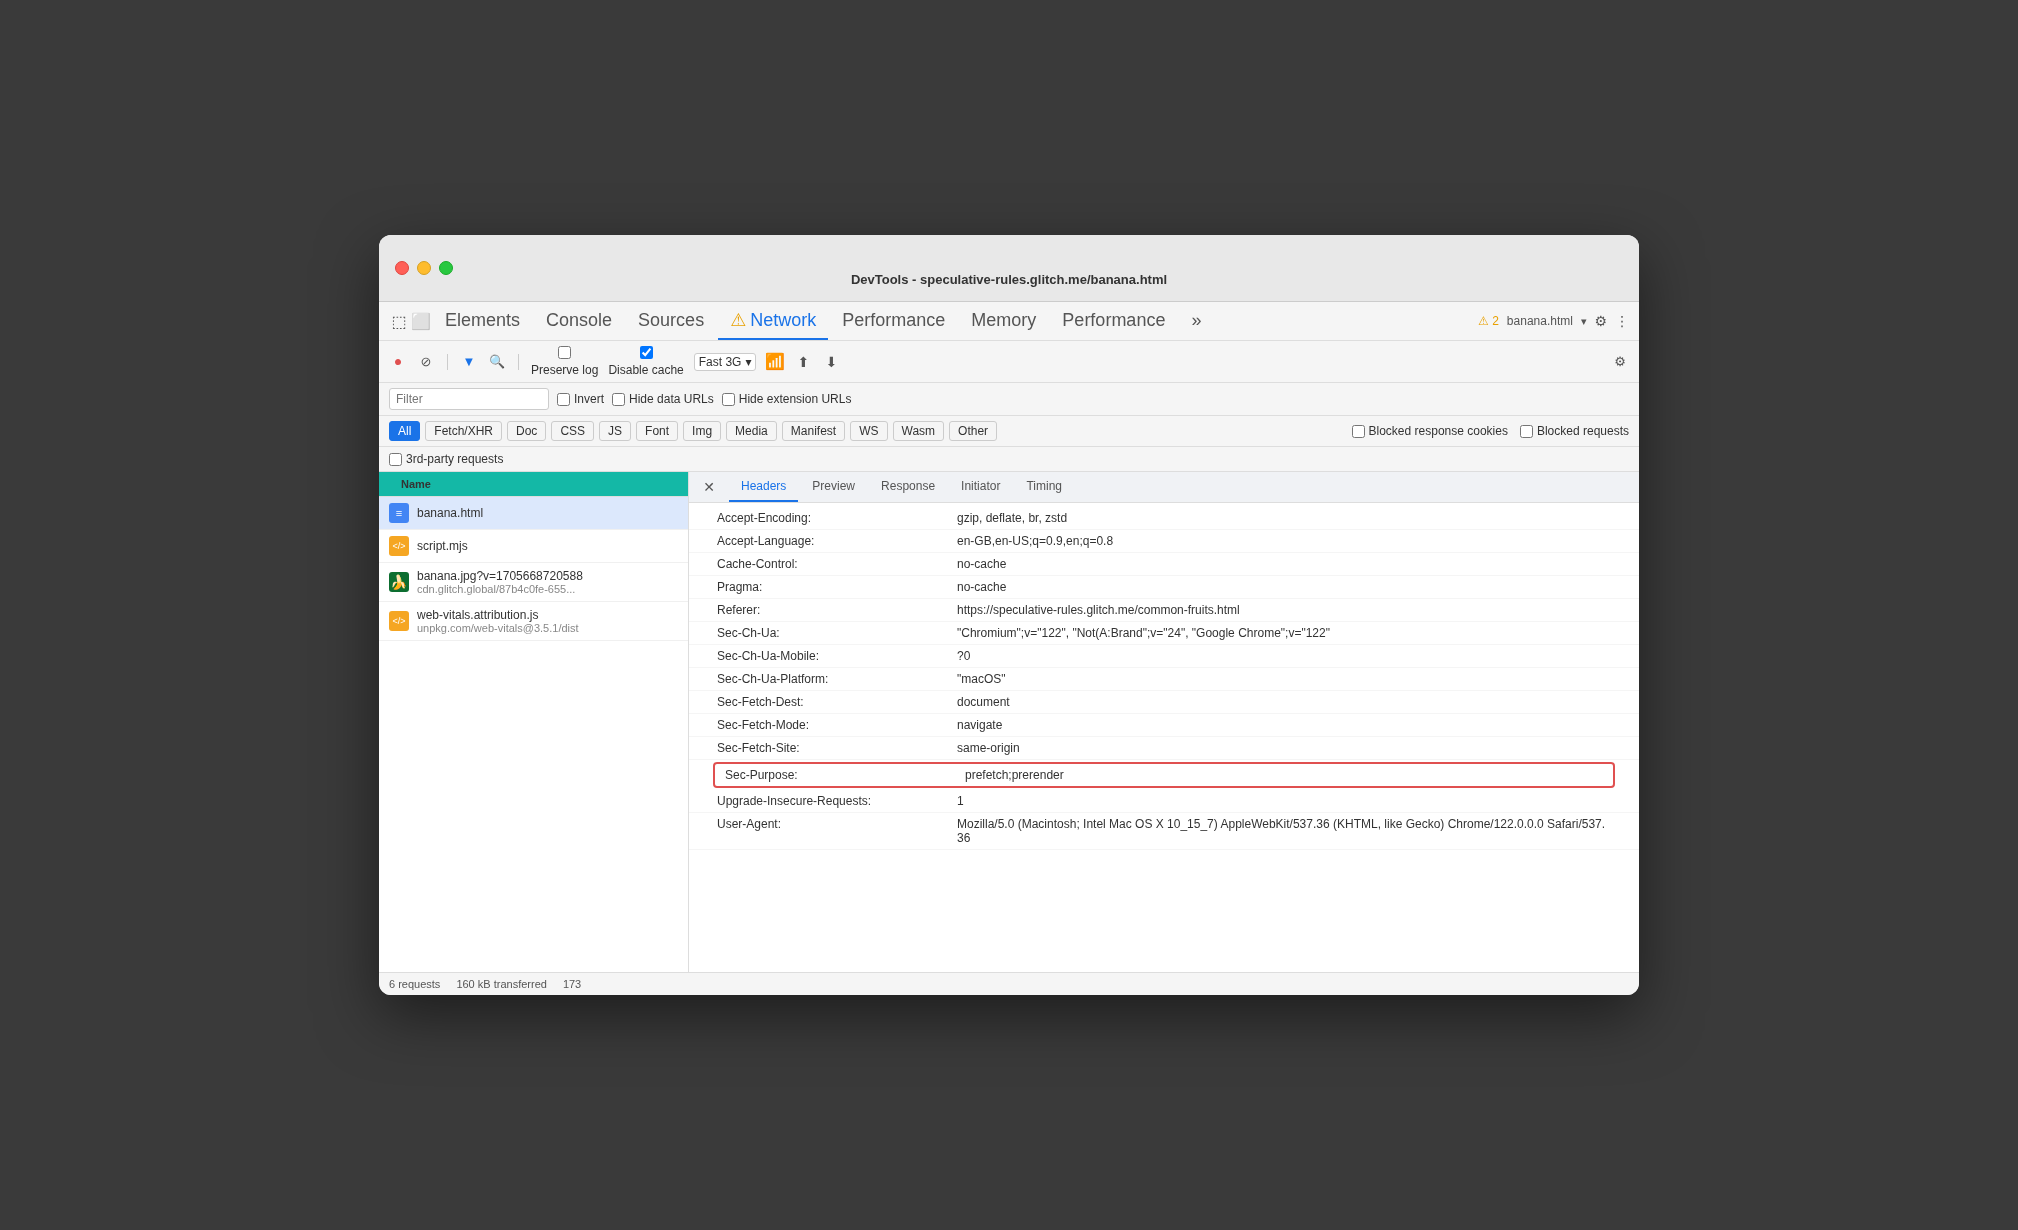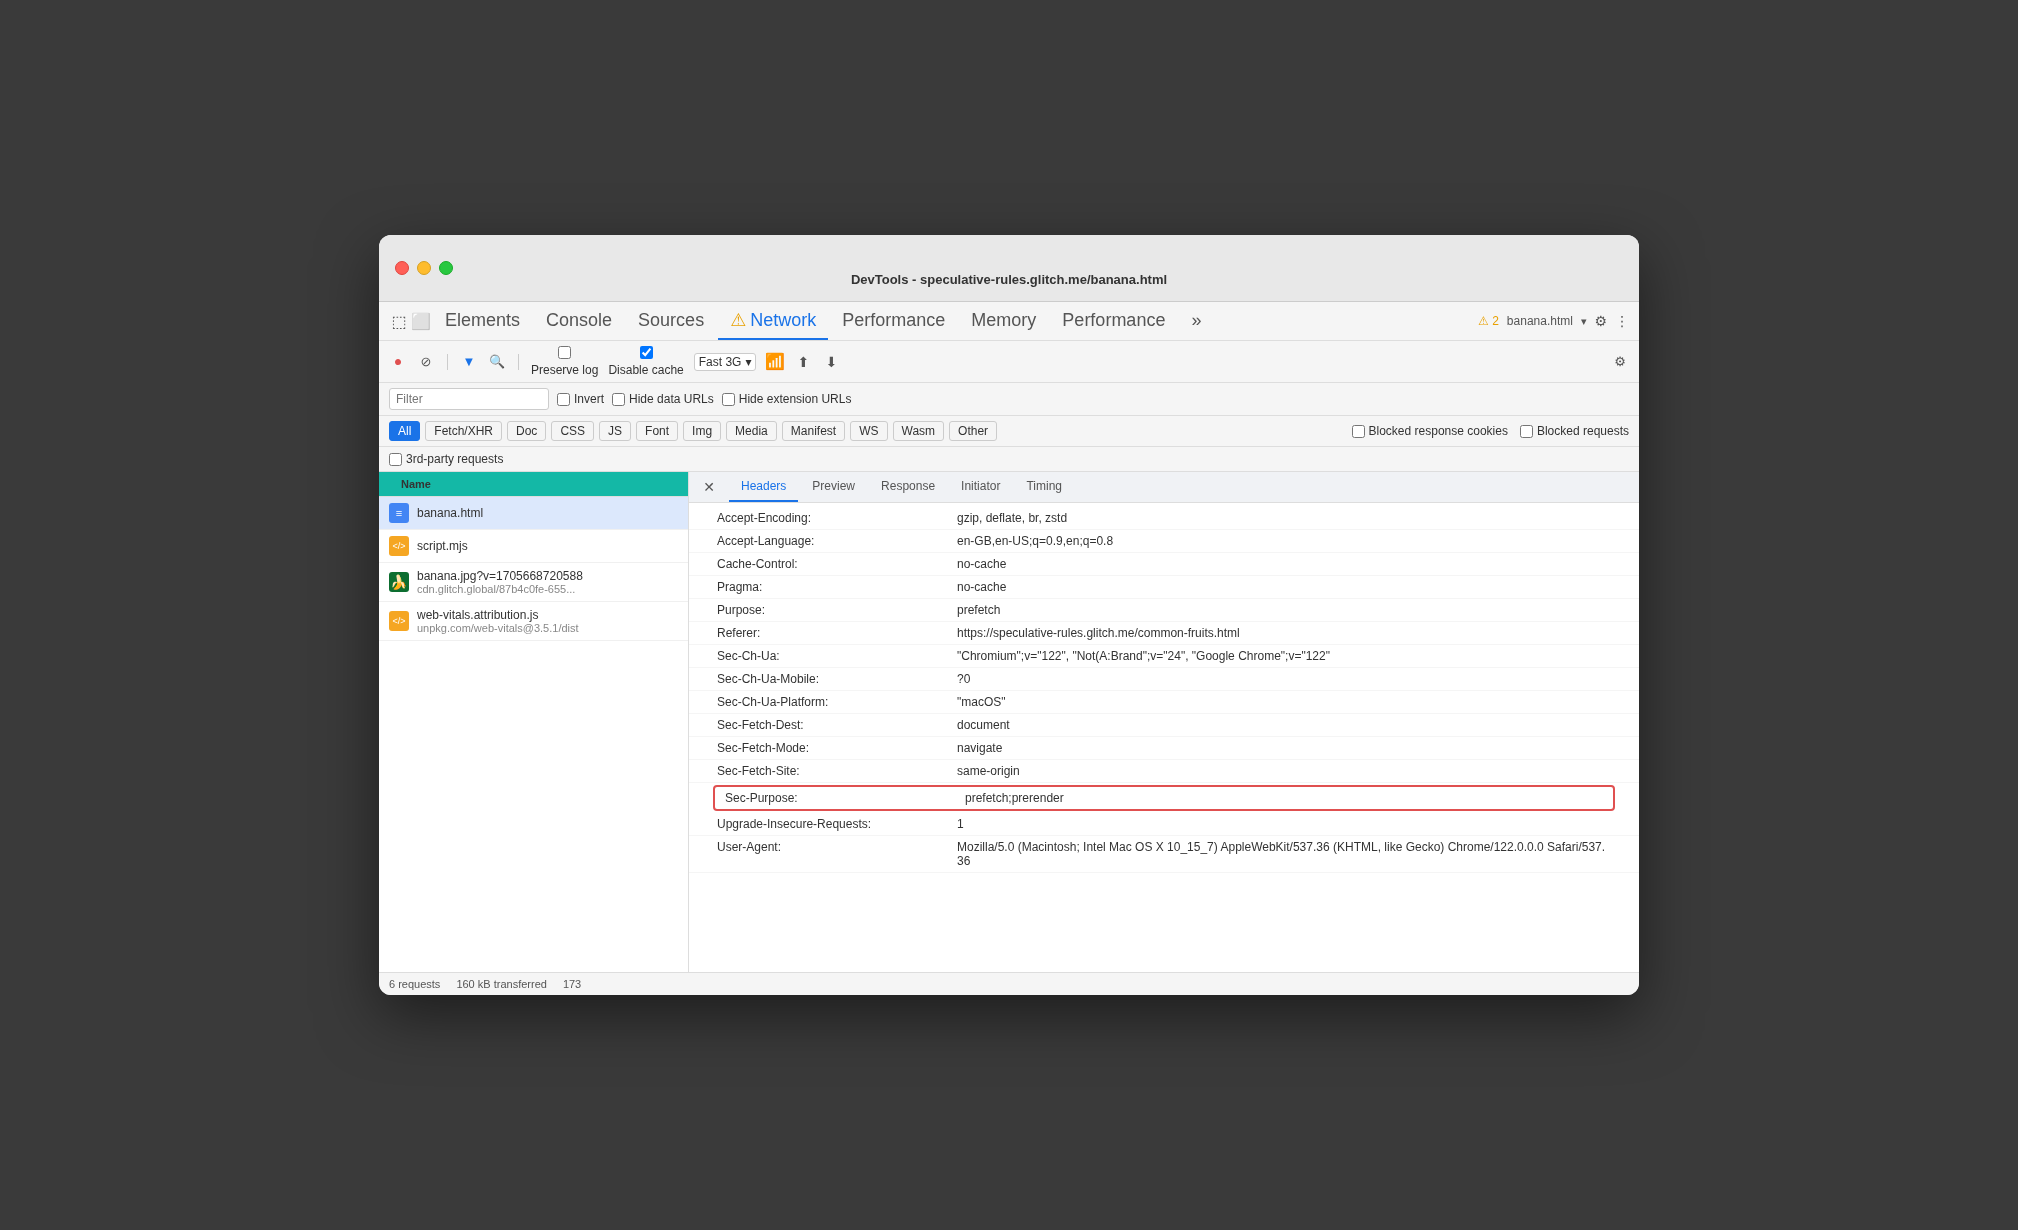--- a/index.html
+++ b/index.html
@@ -502,24 +502,20 @@
         </div>
         <div class="header-row">
           <span class="header-name">Cache-Control:</span>
           <span class="header-value">no-cache</span>
         </div>
         <div class="header-row">
           <span class="header-name">Pragma:</span>
           <span class="header-value">no-cache</span>
         </div>
         <div class="header-row">
-          <span class="header-name">Purpose:</span>
-          <span class="header-value">prefetch</span>
-        </div>
-        <div class="header-row">
           <span class="header-name">Referer:</span>
           <span class="header-value">https://speculative-rules.glitch.me/common-fruits.html</span>
         </div>
         <div class="header-row">
           <span class="header-name">Sec-Ch-Ua:</span>
           <span class="header-value">"Chromium";v="122", "Not(A:Brand";v="24", "Google Chrome";v="122"</span>
         </div>
         <div class="header-row">
           <span class="header-name">Sec-Ch-Ua-Mobile:</span>
           <span class="header-value">?0</span>

